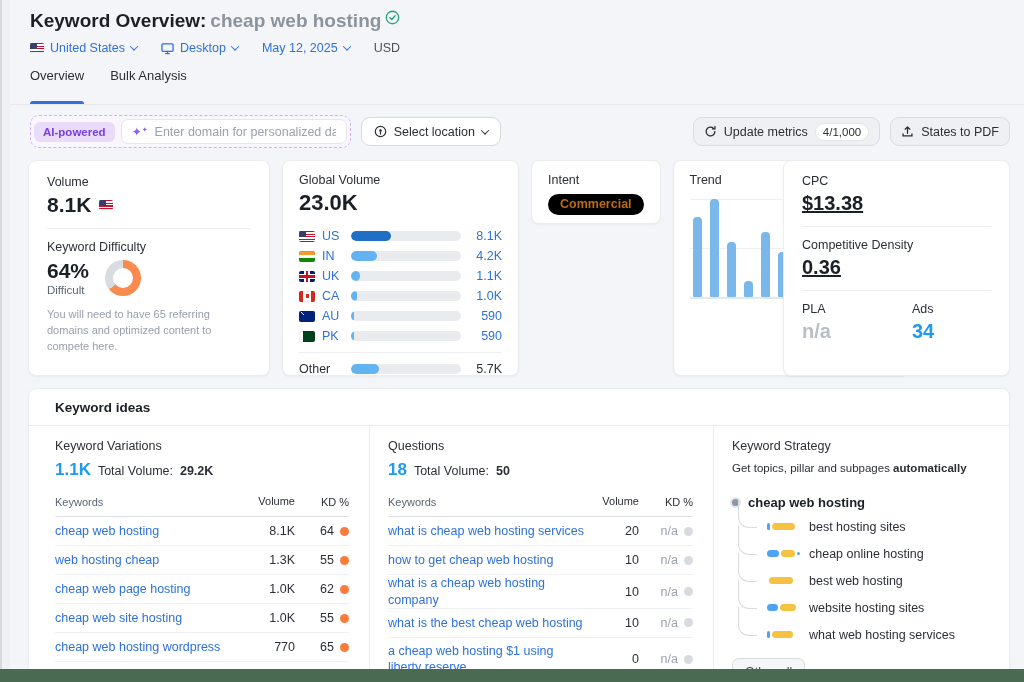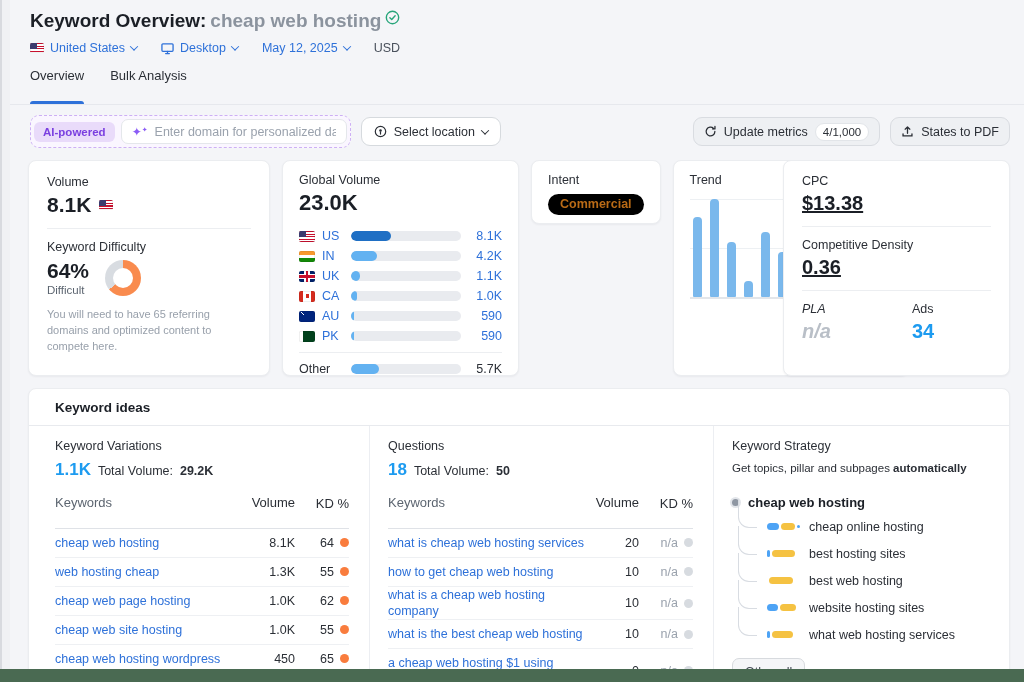--- a/index.html
+++ b/index.html
@@ -76,37 +76,37 @@
     border-bottom:2px solid #e3e6ea;
     background-image:linear-gradient(#edf0f3 1px, transparent 1px);
     background-size:100% 50%; }
   .trend-bar { width:9px; border-radius:4px 4px 1px 1px; }
 
   .card-cpc { flex:1; padding:13px 18px; }
   .cpc-val { font-size:20px; font-weight:700; color:#1b1f26; margin-top:4px;text-decoration:underline; }
   .na-val { font-size:20px; font-weight:700; color:#b9bfc7; margin-top:4px; }
   .ads-val { font-size:20px; font-weight:700; color:#1d9bf0; margin-top:4px; }
   .pla-ads-row { display:flex; }
-  .pla-col { width:110px;font-style:italic; }
+  .pla-col { width:110px; }
 
   
   .ideas-card { margin:12px 14px 0 28px; background:#fff; border:1px solid #ebedf0; border-radius:8px; height:322px; overflow:hidden; box-shadow:0 1px 2px rgba(16,24,40,.05); }
   .ideas-header { padding:11px 26px 10px; font-size:13.5px; font-weight:700; color:#1b1f26; border-bottom:1px solid #e8eaee; }
   .ideas-cols { display:flex; height:100%; }
   .icol { padding:13px 20px 0 26px; }
   .icol-1 { width:340px; }
   .icol-2 { width:344px; border-left:1px solid #eceef2; padding-left:18px; }
   .icol-3 { flex:1; border-left:1px solid #eceef2; padding-left:18px; }
   .icol-count-row { margin-top:7px; display:flex; align-items:baseline; gap:7px; }
   .count-big { font-size:17px; font-weight:700; color:#1d9bf0; }
   .total-label { font-size:12.5px; color:#2b2f36; }
   .total-val { font-weight:700; }
 
   .ktable { margin-top:15px; }
-  .t-head { display:flex; font-size:13px; color:#5c6570; padding-bottom:16px; border-bottom:1px solid #dfe2e7; }
+  .t-head { display:flex; font-size:11px; color:#5c6570; padding-bottom:7px; border-bottom:1px solid #dfe2e7; }
   .t-row { display:flex; align-items:center; min-height:29px; border-bottom:1px solid #eef0f3; font-size:12.5px; }
   .t-row.tall { min-height:44px; padding:3px 0; }
   .kw { flex:1; color:#2e71d9; padding-right:8px; line-height:1.3; cursor:pointer; }
   .colh { color:#5c6570; }
   .vol { width:46px; text-align:right; color:#2b2f36; }
   .kd { width:54px; display:flex; justify-content:flex-end; align-items:center; gap:6px; color:#2b2f36; }
   .kd .na { color:#9aa2ad; }
   .dot { width:9px; height:9px; border-radius:50%; flex:none; }
   .dot-orange { background:#f97c3d; }
   .dot-gray { background:#d7dbe0; }
@@ -393,21 +393,21 @@
           <div class="t-row">
             <a class="kw">cheap web site hosting</a>
             <span class="vol">1.0K</span>
             <span class="kd">
                 <span>55</span>
                 <span class="dot dot-orange"></span>
               </span>
           </div>
           <div class="t-row">
             <a class="kw">cheap web hosting wordpress</a>
-            <span class="vol">450</span>
+            <span class="vol">770</span>
             <span class="kd">
                 <span>65</span>
                 <span class="dot dot-orange"></span>
               </span>
           </div>
         </div>
         <button class="btn-light">View all 1,056 keywords</button>
       </div>
 
       <div class="icol icol-2">
@@ -473,32 +473,32 @@
           <span>Get topics, pillar and subpages </span><b>automatically</b>
         </div>
         <div class="strategy-tree">
           <div class="tree-root">
             <span class="root-dot"></span>
             <span class="root-label">cheap web hosting</span>
           </div>
           <div class="tree-children">
             <div class="tree-item">
               <span class="mini-bar">
+                <i style="width: 10%; background: rgb(77, 163, 245);"></i>
+                <i style="width: 68%; background: rgb(245, 194, 66);"></i>
+              </span>
+              <span class="tree-label">best hosting sites</span>
+            </div>
+            <div class="tree-item">
+              <span class="mini-bar">
                 <i style="width: 38%; background: rgb(77, 163, 245);"></i>
                 <i style="width: 44%; background: rgb(245, 194, 66);"></i>
                 <i class="mb-enddot" style="background: rgb(77, 163, 245);"></i>
               </span>
               <span class="tree-label">cheap online hosting</span>
-            </div>
-            <div class="tree-item">
-              <span class="mini-bar">
-                <i style="width: 10%; background: rgb(77, 163, 245);"></i>
-                <i style="width: 68%; background: rgb(245, 194, 66);"></i>
-              </span>
-              <span class="tree-label">best hosting sites</span>
             </div>
             <div class="tree-item">
               <span class="mini-bar">
                 <i style="width: 0%; background: rgb(77, 163, 245);"></i>
                 <i style="width: 72%; background: rgb(245, 194, 66);"></i>
               </span>
               <span class="tree-label">best web hosting</span>
             </div>
             <div class="tree-item">
               <span class="mini-bar">

